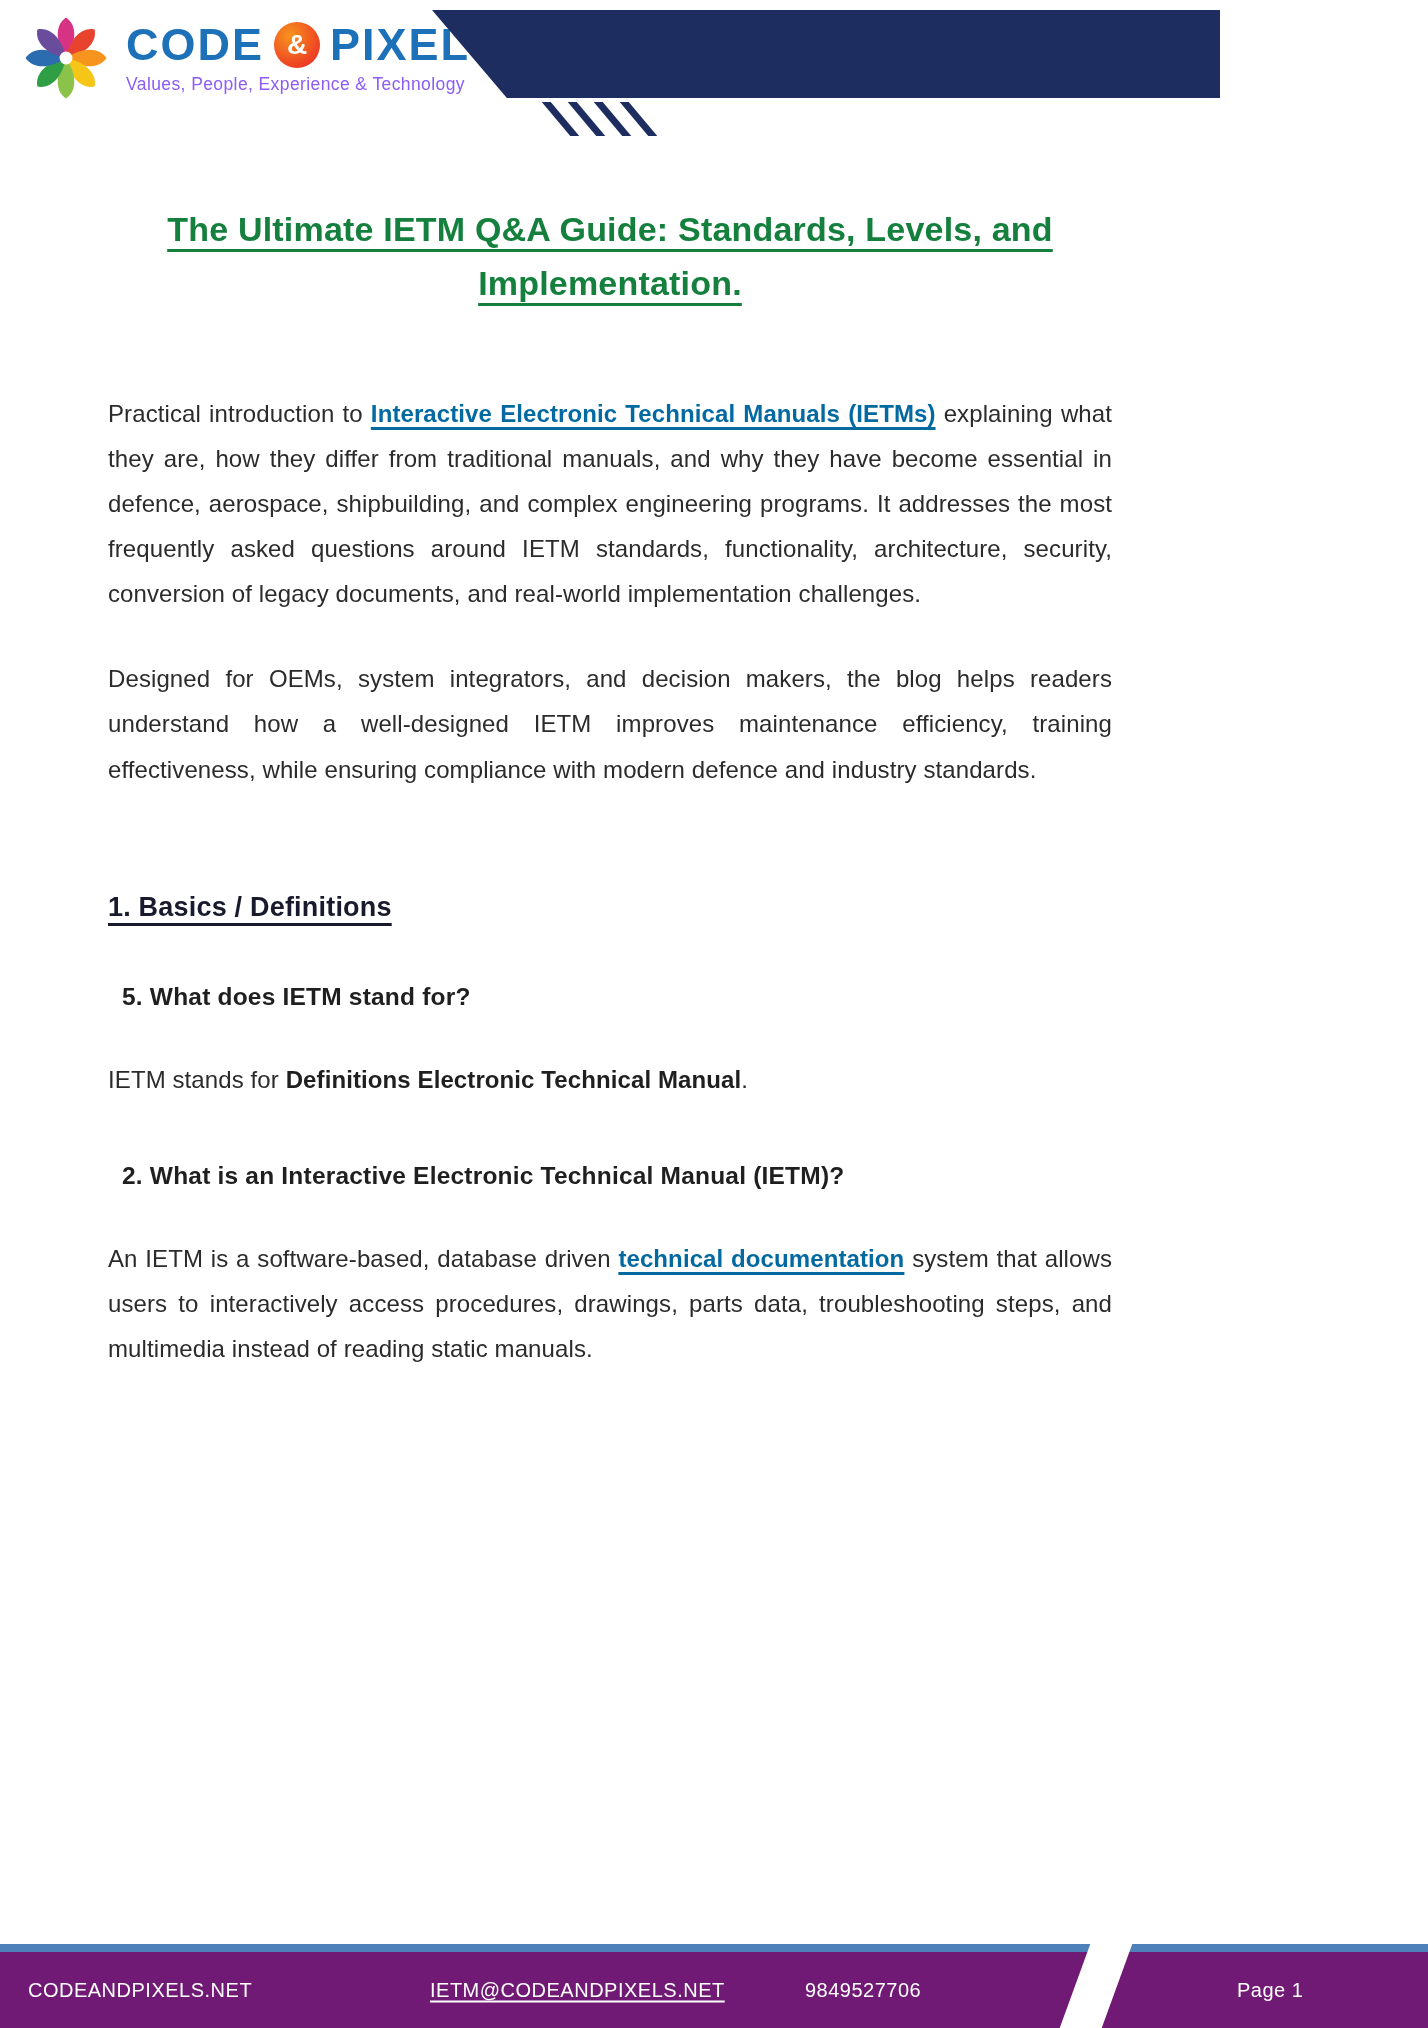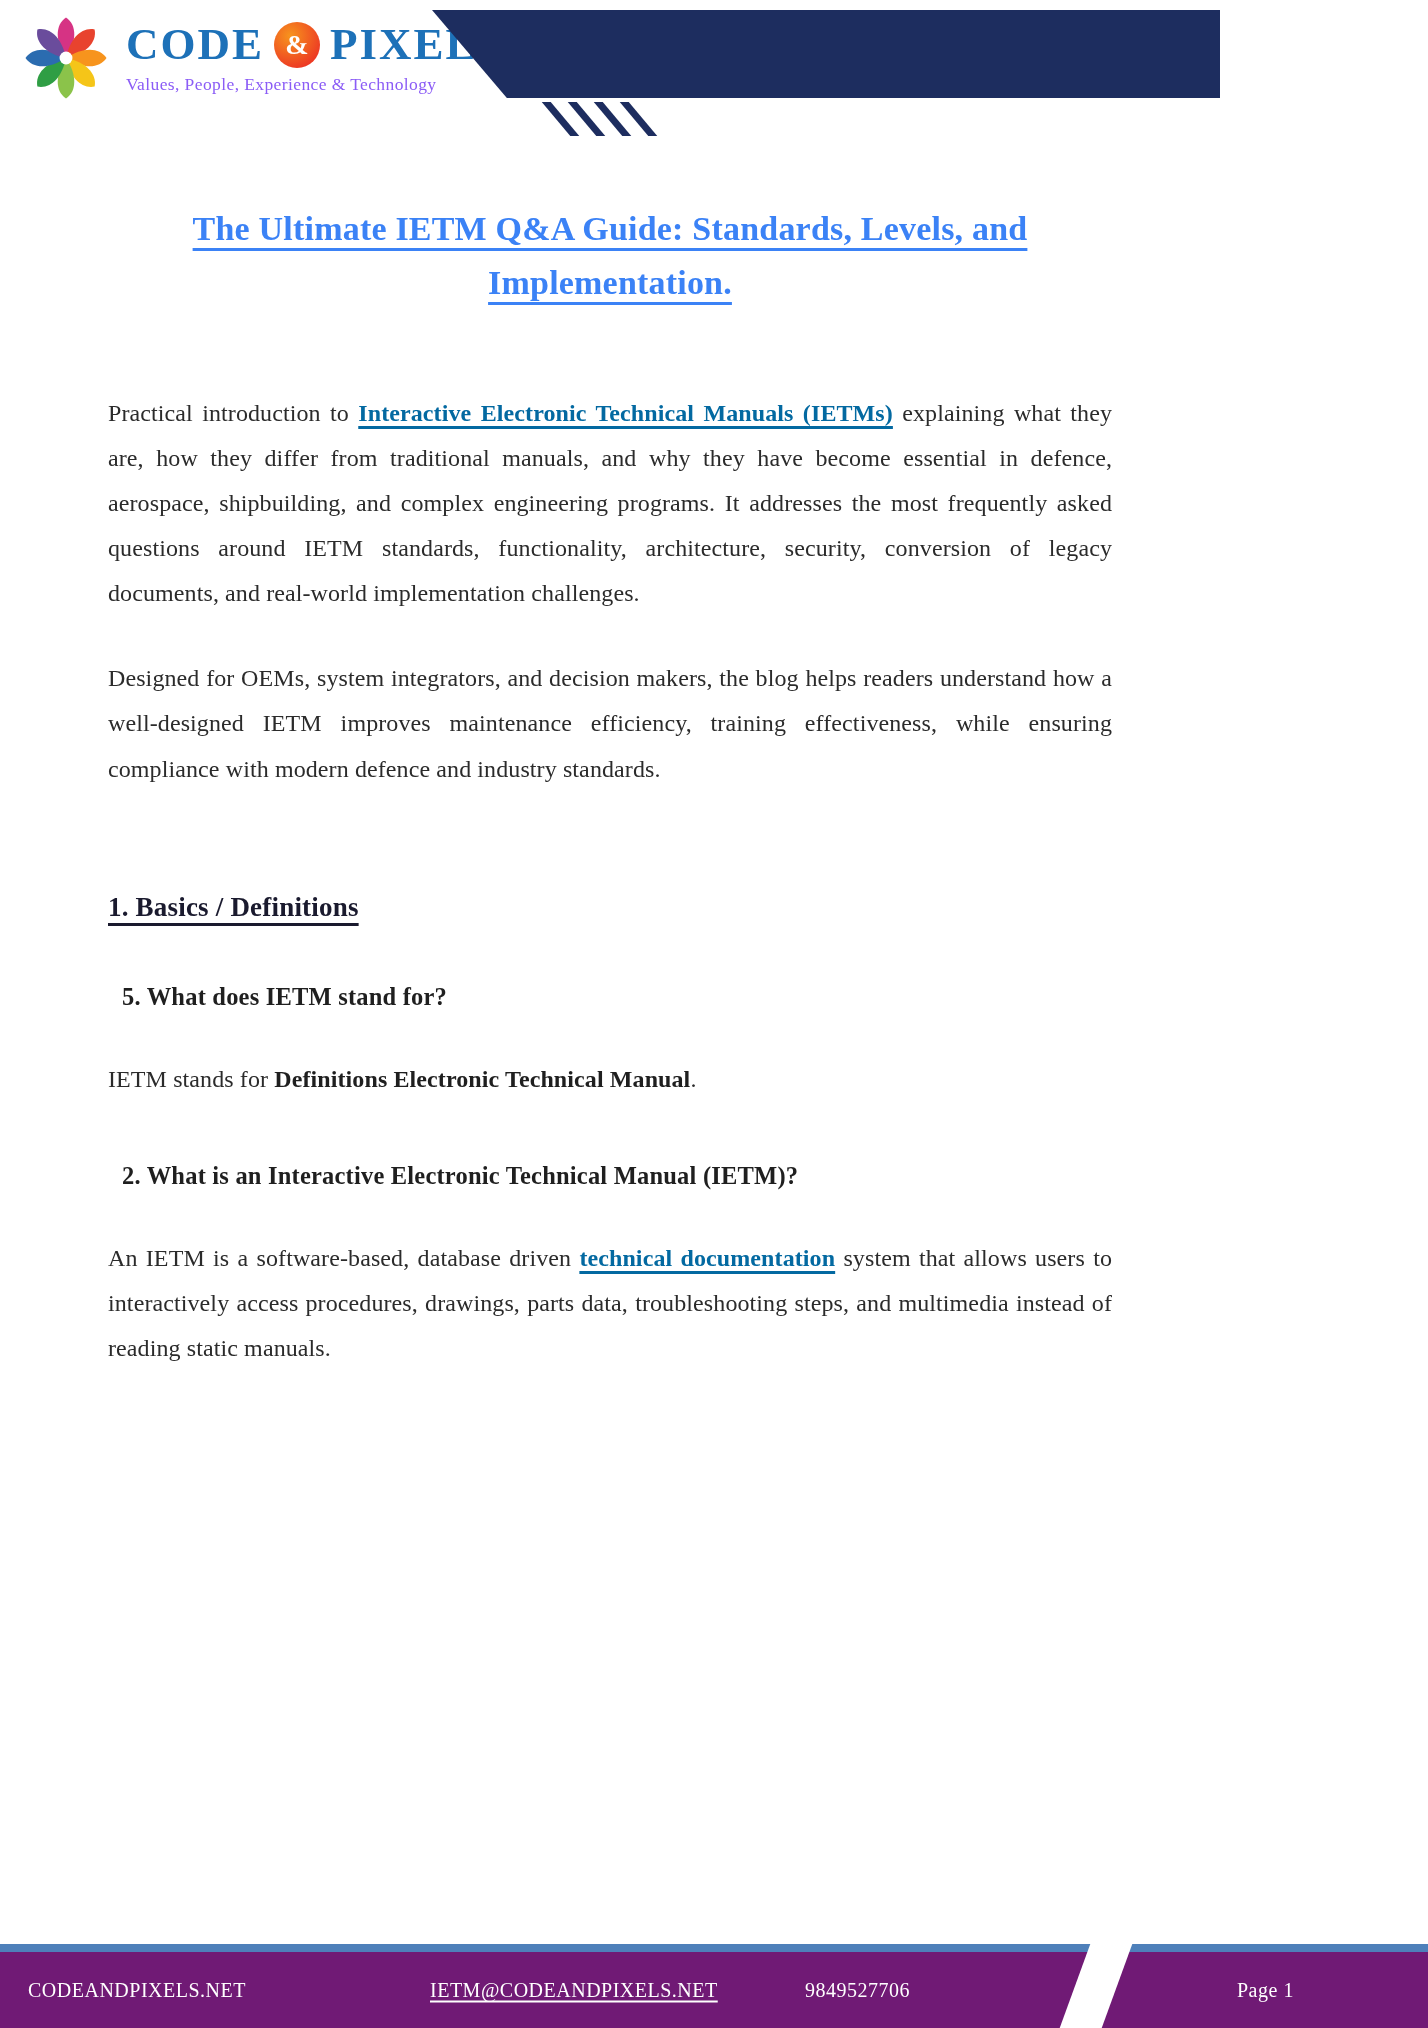--- a/index.html
+++ b/index.html
@@ -4,21 +4,21 @@
 <style>
   * { margin: 0; padding: 0; box-sizing: border-box; }
   html, body { background: #ffffff; }
   body {
     width: 1428px; height: 2028px;
     font-family: "Liberation Sans", sans-serif;
     color: #2b2b2b;
     position: relative;
     overflow: hidden;
   }
-  .page { width: 1220px; height: 2028px; position: relative; background: #fff; font-family: Liberation Serif, serif; }
+  .page { width: 1220px; height: 2028px; position: relative; background: #fff; }
 
   
   .header { position: relative; height: 152px; }
   .logo { position: absolute; left: 20px; top: 12px; display: flex; align-items: center; gap: 14px; }
   .pinwheel { width: 92px; height: 92px; }
   .brand-line { display: flex; align-items: center; gap: 10px; }
   .brand-code, .brand-pixels {
     font-size: 45px; font-weight: bold; color: #1d71b8; letter-spacing: 2px; line-height: 1;
   }
   .amp-badge {
@@ -41,21 +41,21 @@
   .stripe.s1 { left: 556px; top: 102px; }
   .stripe.s2 { left: 582px; top: 102px; }
   .stripe.s3 { left: 608px; top: 102px; }
   .stripe.s4 { left: 634px; top: 102px; }
 
   
   .content { padding: 0 108px; }
   .doc-title {
     margin-top: 50px;
     text-align: center;
-    font-size: 34px; font-weight: bold; color: #3b82f6;
+    font-size: 34px; font-weight: bold; color: #15803d;
     line-height: 1.6; letter-spacing: 0.2px;
   }
   .u {
     text-decoration: underline;
     text-decoration-thickness: 3px;
     text-underline-offset: 8px;
   }
   .para {
     font-size: 24px; line-height: 1.88; text-align: justify; color: #2b2b2b;
     letter-spacing: 0.1px;

